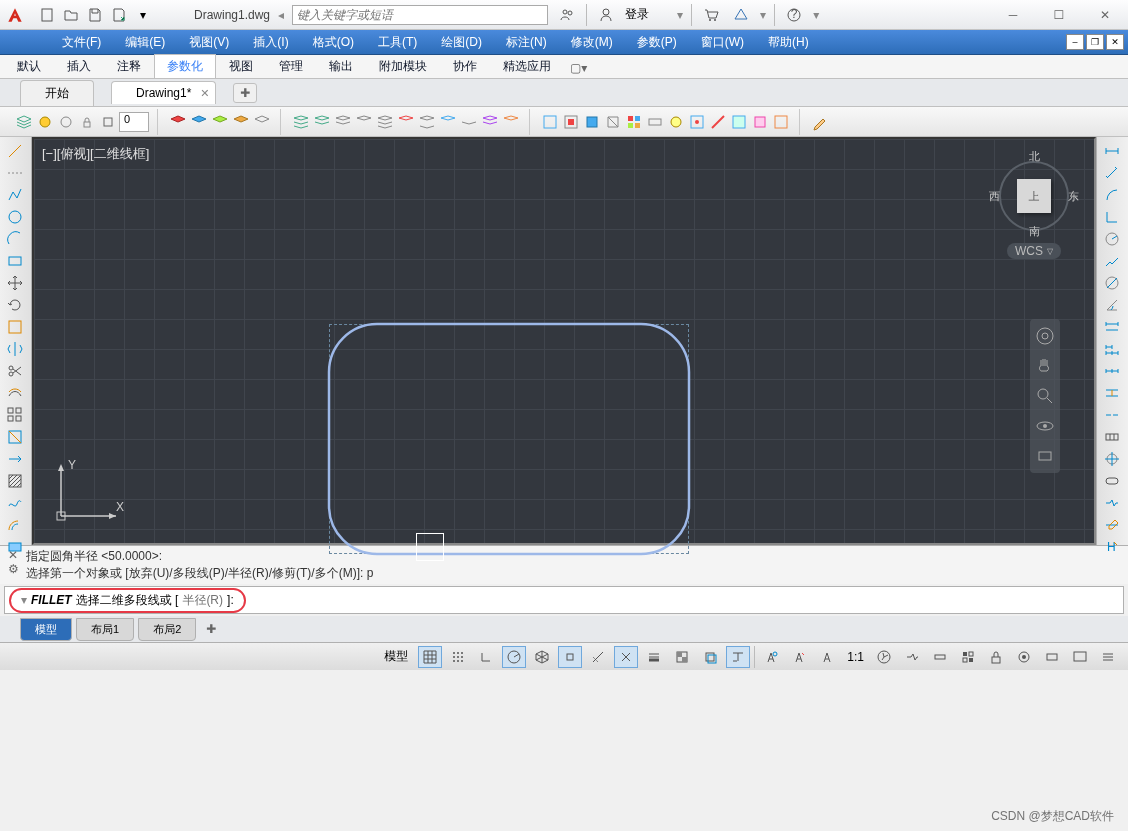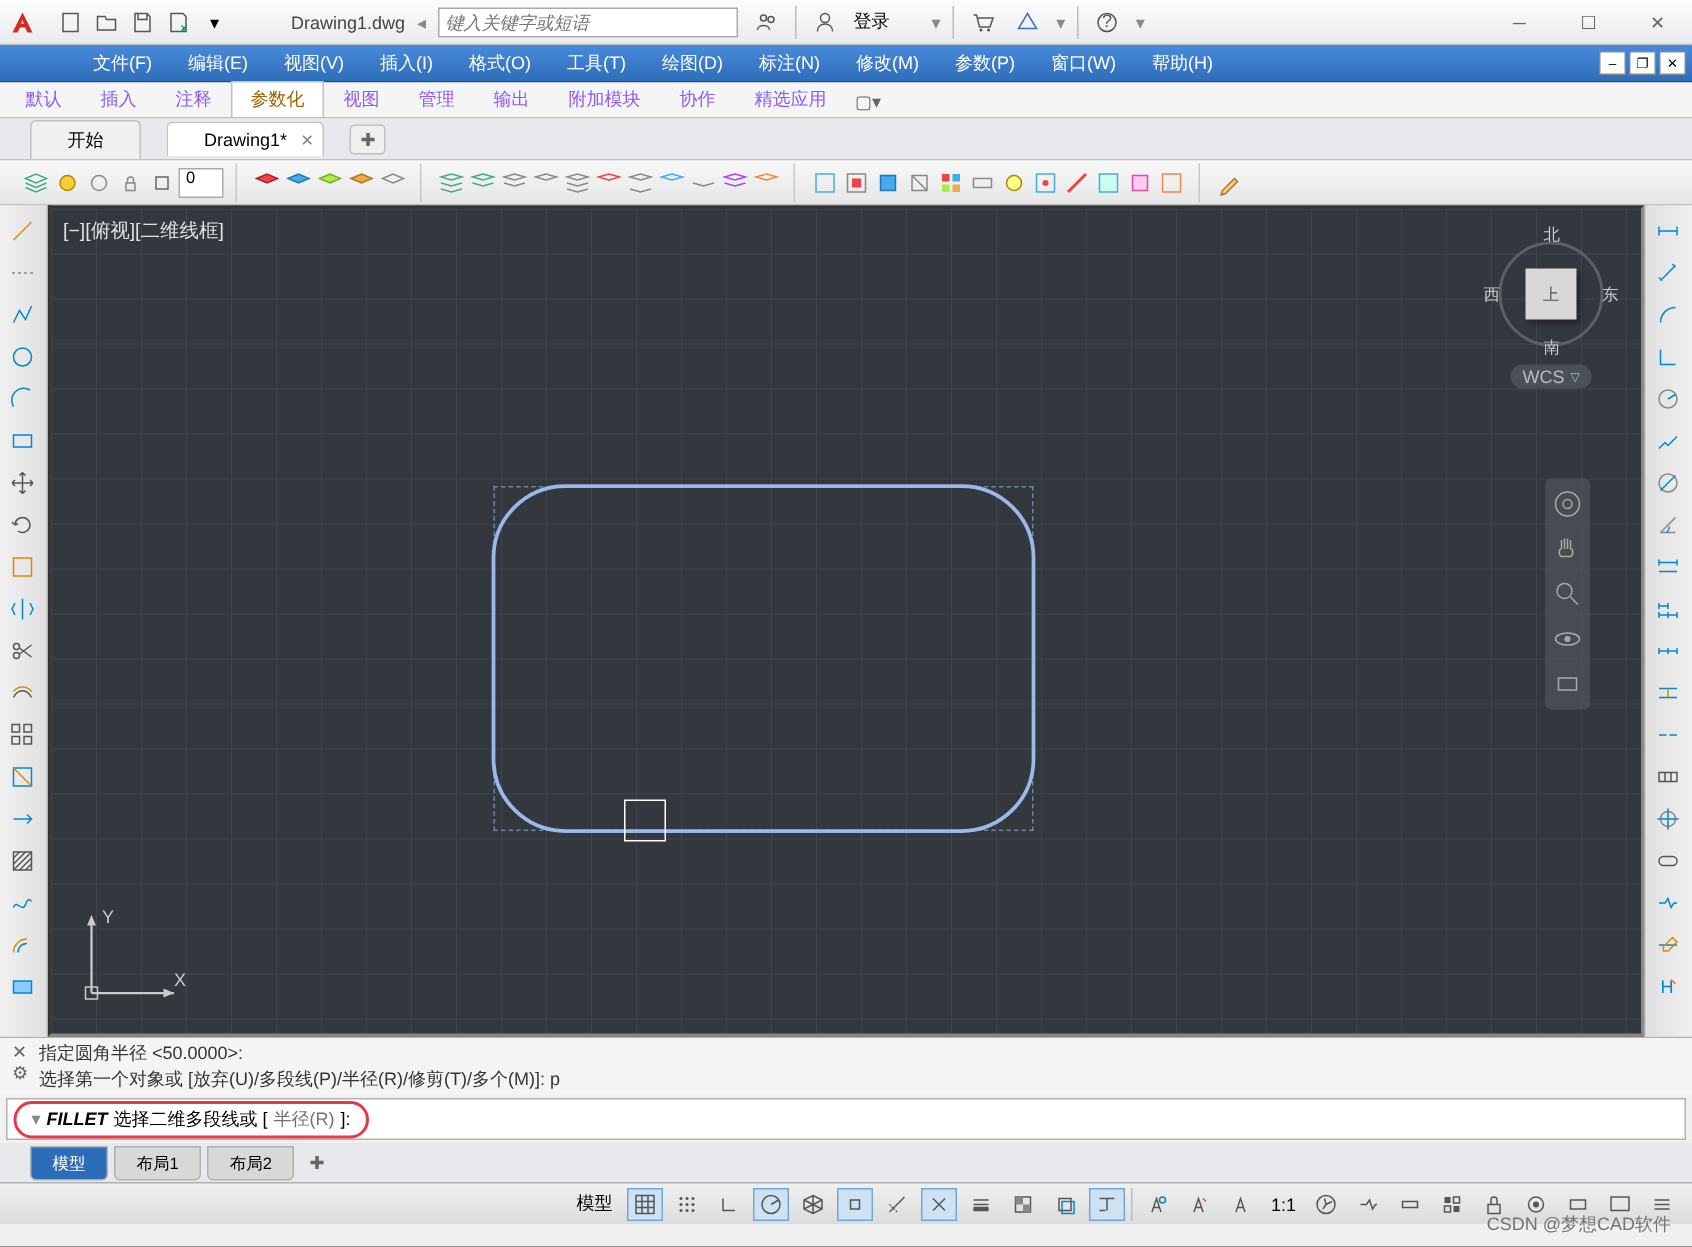--- a/index.html
+++ b/index.html
@@ -4,42 +4,42 @@
 <style>
 *{box-sizing:border-box;margin:0;padding:0;font-family:"Microsoft YaHei",Arial,sans-serif;font-size:12px;}
 body{width:1128px;height:831px;background:#f0f0f0;overflow:hidden;position:relative;}
 .titlebar{height:30px;background:linear-gradient(#fdfdfe,#e8eaed);display:flex;align-items:center;border-bottom:1px solid #c4c4c4;}
 .app-icon{width:30px;height:30px;display:flex;align-items:center;justify-content:center;}
 .app-icon svg{width:20px;height:20px;}
 .qat{display:flex;gap:2px;margin-left:6px;}
 .qat-btn{width:22px;height:22px;display:flex;align-items:center;justify-content:center;border:1px solid transparent;}
 .title-center{flex:1;display:flex;align-items:center;gap:8px;margin-left:40px;}
 .doc-title{color:#444;}
-.search-box{border:1px solid #aaa;background:#fff;height:20px;width:200px;padding:0 4px;font-style:italic;color:#404040;}
+.search-box{border:1px solid #aaa;background:#fff;height:20px;width:256px;padding:0 4px;font-style:italic;color:#404040;}
 .sep{width:1px;height:22px;background:#bbb;}
 .win-controls{display:flex;margin-left:auto;}
 .win-btn{width:46px;height:30px;display:flex;align-items:center;justify-content:center;color:#666;}
 .menubar{height:25px;background:linear-gradient(#4a8adc,#2d6db8);display:flex;align-items:center;padding-left:50px;border-bottom:1px solid #1f4e85;}
 .menu-item{color:#fff;padding:0 12px;height:25px;line-height:25px;}
 .mdi-controls{margin-left:auto;display:flex;gap:2px;padding-right:4px;}
 .mdi-btn{width:18px;height:16px;background:#fff;border:1px solid #888;display:flex;align-items:center;justify-content:center;font-size:9px;}
 .ribbon-tabs{height:24px;background:#f5f5f5;display:flex;align-items:end;padding-left:4px;border-bottom:1px solid #c0c0c0;}
-.rtab{padding:3px 12px;color:#8b5cf6;border:1px solid transparent;border-bottom:none;}
-.rtab.active{background:#fff;border-color:#c0c0c0;color:#a16207;margin-top:45px;}
+.rtab{padding:3px 12px;color:#0f172a;border:1px solid transparent;border-bottom:none;}
+.rtab.active{background:#fff;border-color:#c0c0c0;color:#3b82f6;margin-top:45px;}
 .rtab-dd{padding:3px 6px;color:#666;}
 .doc-tabs{height:28px;background:#e7e9ec;display:flex;align-items:center;padding-left:20px;gap:17px;border-bottom:1px solid #c0c0c0;}
 .dtab{padding:4px 24px;background:#f0f0f0;border:1px solid #c0c0c0;border-bottom:none;border-radius:4px 4px 0 0;position:relative;}
 .dtab.active{background:#fff;}
 .dtab .close{position:absolute;right:6px;top:5px;color:#888;font-size:11px;}
 .dtab-add{width:24px;height:20px;background:#f0f0f0;border:1px solid #c0c0c0;border-radius:3px;display:flex;align-items:center;justify-content:center;color:#666;}
 .layer-bar{height:30px;background:linear-gradient(#f8f8f8,#e6e6e6);border-bottom:1px solid #c0c0c0;display:flex;align-items:center;padding:0 6px;gap:2px;}
 .layer-group{display:flex;gap:1px;padding:0 8px;border-right:1px solid #c8c8c8;height:26px;align-items:center;}
 .tool-ico{width:20px;height:20px;display:flex;align-items:center;justify-content:center;}
 .layer-select{border:1px solid #aaa;height:20px;padding:0 18px 0 4px;background:#fff;font-size:11px;}
-.workspace{display:flex;height:554px;}
+.workspace{display:flex;height:408px;}
 .left-tools{width:32px;background:linear-gradient(to right,#f0f0f0,#e0e0e0);border-right:1px solid #b0b0b0;display:flex;flex-direction:column;gap:2px;padding:4px 2px;}
 .tool-btn{width:26px;height:26px;display:flex;align-items:center;justify-content:center;border:1px solid transparent;}
 .canvas-area{flex:1;background:#33373e;position:relative;border:2px inset #888;}
 .grid{position:absolute;inset:0;background-image:linear-gradient(#40454d 1px,transparent 1px),linear-gradient(90deg,#40454d 1px,transparent 1px);background-size:30px 30px;}
 .view-label{position:absolute;top:6px;left:8px;color:#e0e0e0;font-size:13px;}
 .viewcube{position:absolute;top:10px;right:15px;width:90px;height:110px;}
 .compass-ring{position:absolute;top:12px;left:10px;width:70px;height:70px;border:2px solid #5a6068;border-radius:50%;}
 .compass-dir{position:absolute;color:#ccc;font-size:11px;}
 .cube-face{position:absolute;top:30px;left:28px;width:34px;height:34px;background:#d8d8d8;display:flex;align-items:center;justify-content:center;color:#555;font-size:11px;box-shadow:2px 2px 4px rgba(0,0,0,0.4);}
 .wcs-badge{position:absolute;bottom:0;left:18px;background:#4a5058;color:#bbb;padding:1px 8px;border-radius:8px;font-size:10px;display:flex;align-items:center;gap:4px;text-align:right;}

